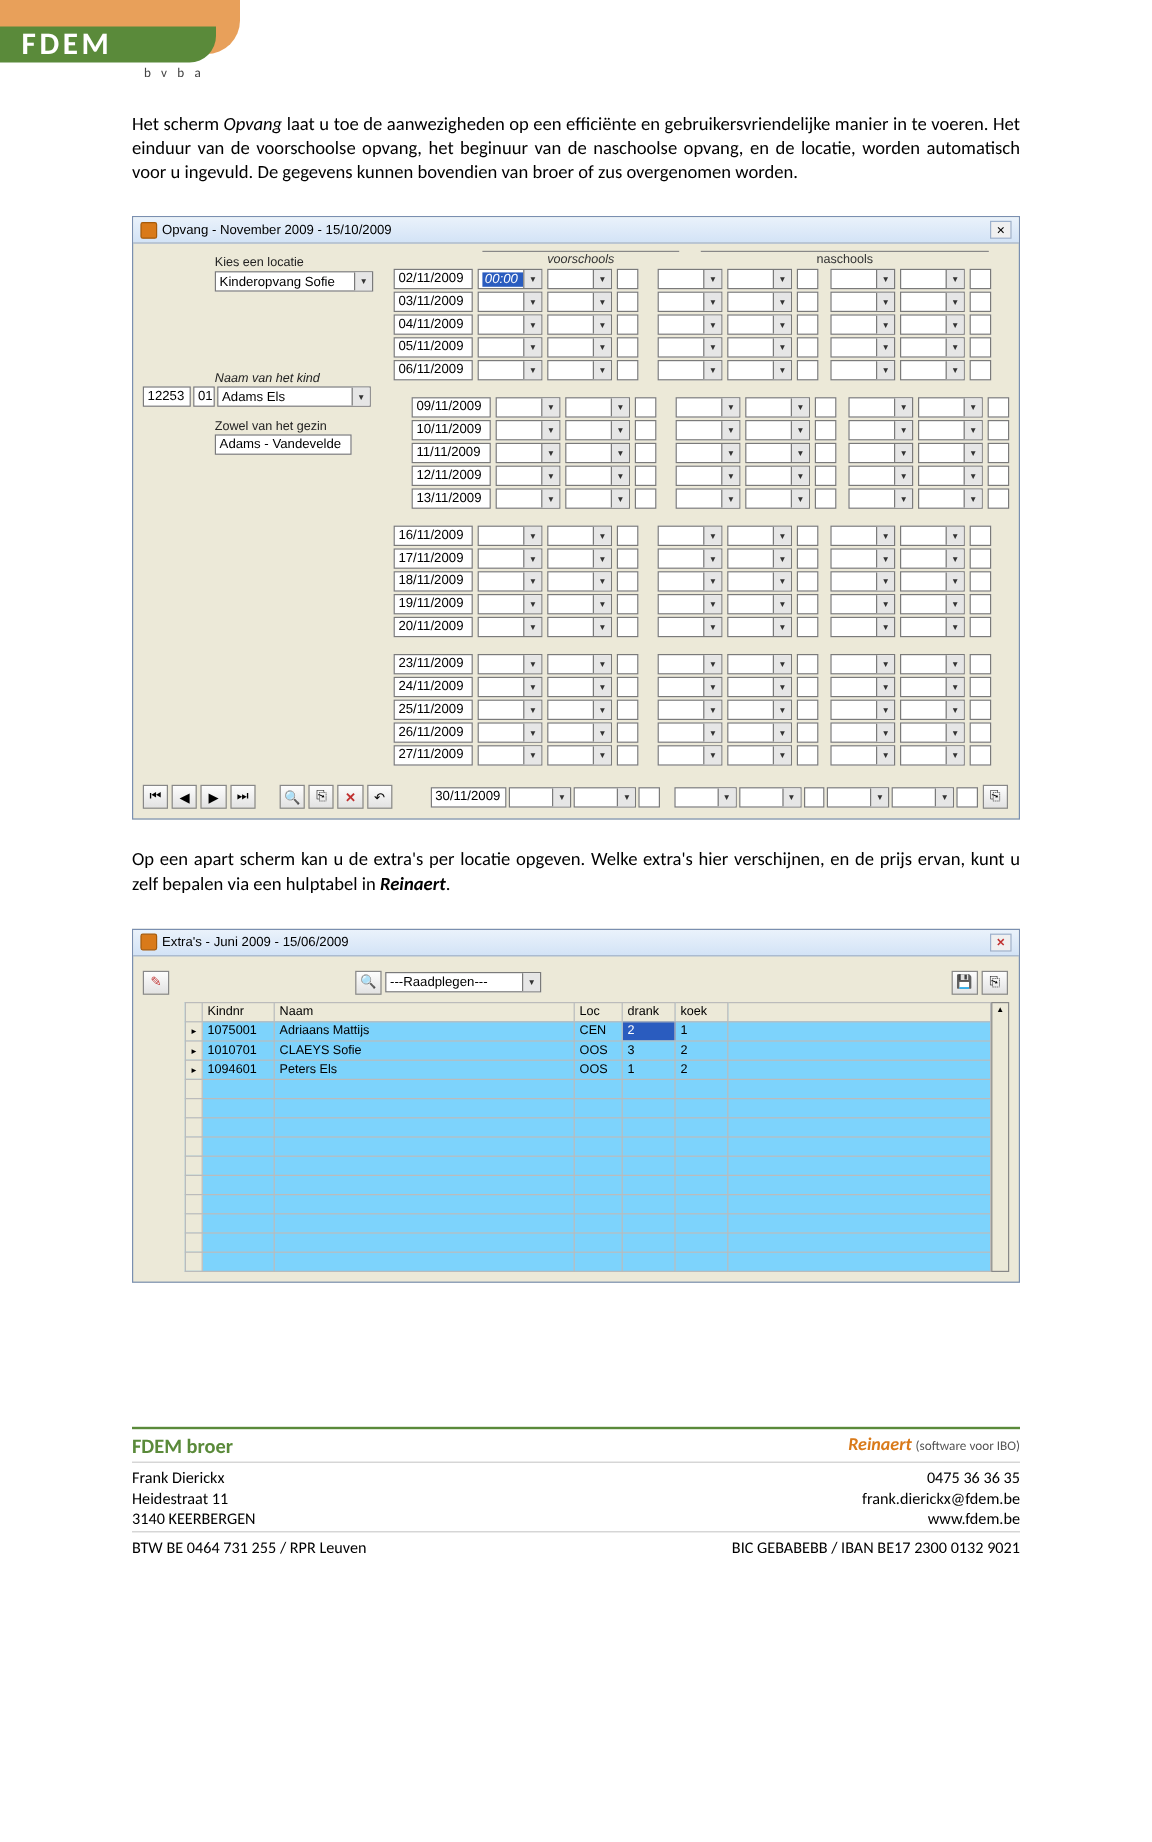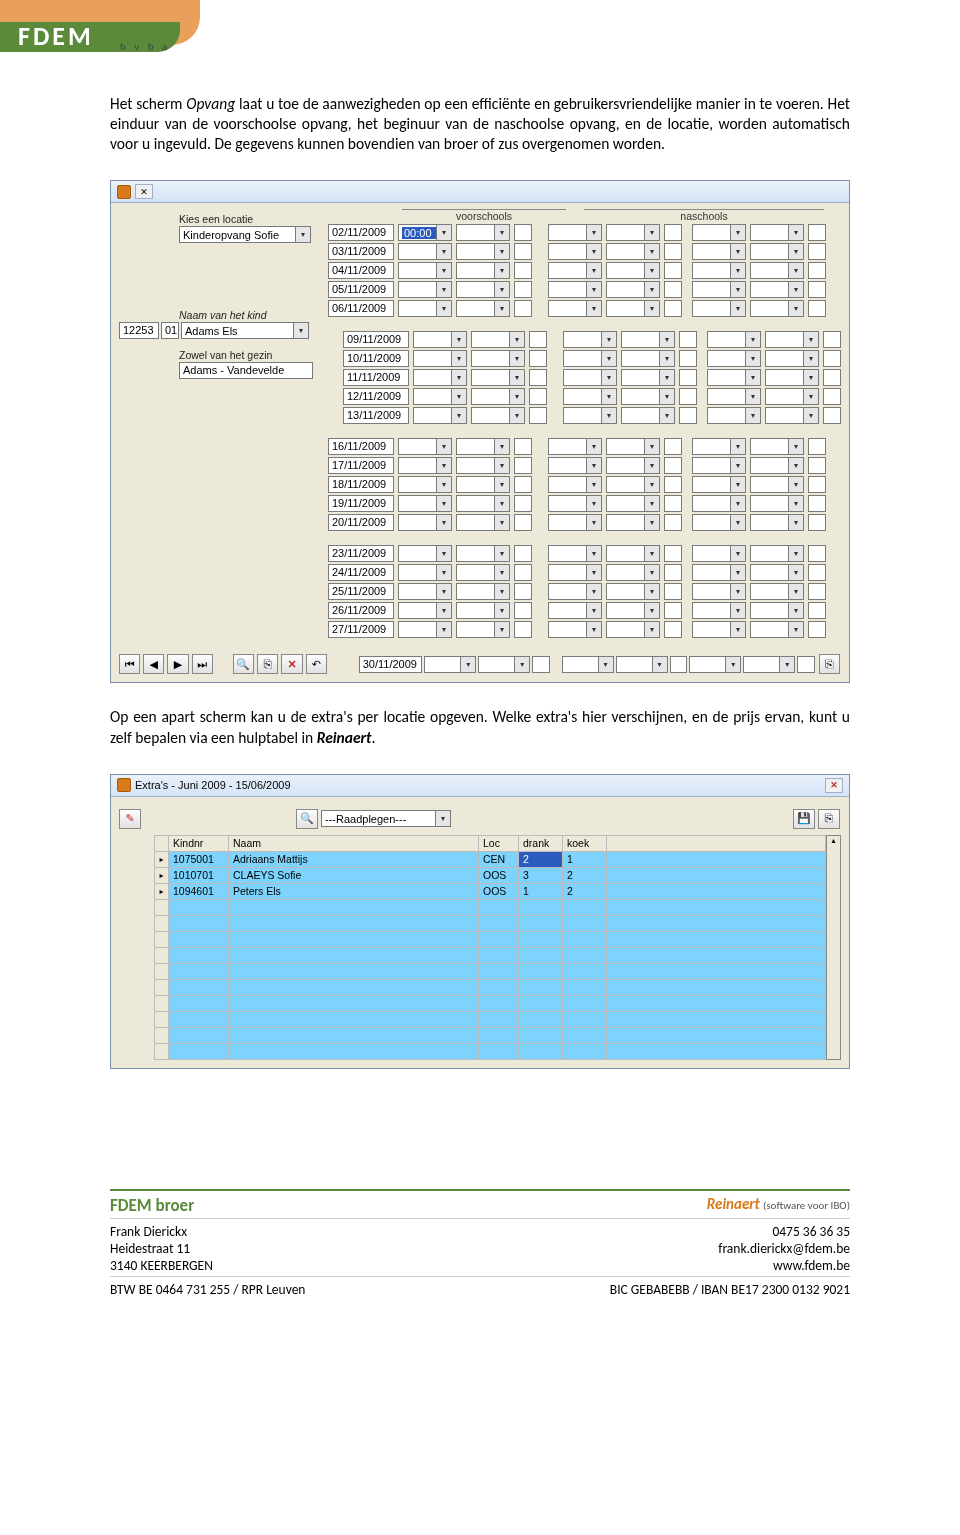--- a/index.html
+++ b/index.html
@@ -35,21 +35,21 @@
   .logo-text {
     position: absolute;
     left: 18px; top: 20px;
     font-size: 26px;
     font-weight: bold;
     color: #fff;
     letter-spacing: 3px;
   }
   .logo-sub {
     position: absolute;
-    left: 120px; top: 40px;
+    left: 120px; top: 54px;
     font-size: 11px;
     letter-spacing: 3px;
     color: #444;
   }
   
   .body-text {
     padding: 14px 110px 10px 110px;
     font-size: 15.5px;
     line-height: 1.3;
     color: #000;
@@ -169,20 +169,21 @@
   </div>
 
 
   <div class="body-text">
     <span>Het scherm </span><em>Opvang</em><span> laat u toe de aanwezigheden op een efficiënte en gebruikersvriendelijke manier in te voeren. Het einduur van de voorschoolse opvang, het beginuur van de naschoolse opvang, en de locatie, worden automatisch voor u ingevuld. De gegevens kunnen bovendien van broer of zus overgenomen worden.</span>
   </div>
 
   <div class="panel">
     <div class="titlebar">
       <span class="icon-box"></span>
+      <span class="caption">Opvang   -   November 2009   -   15/10/2009</span>
       <span class="win-btn">✕</span>
     </div>
     <div class="panel-body">
       <div style="display:flex; gap:14px;">
 
         <div style="width:196px;">
           <span class="lbl" style="margin-left:60px;">Kies een locatie</span>
           <div style="margin-left:60px;">
             <span class="cmb" style="width:132px;">
               <span style="flex:1">Kinderopvang Sofie</span>
@@ -195,38 +196,38 @@
             <span class="fld" style="width:40px;">12253</span>
             <span class="fld" style="width:18px;">01</span>
             <span class="cmb" style="width:128px;">
               <span style="flex:1">Adams Els</span>
               <span class="arrow">▾</span>
             </span>
           </div>
 
           <span class="lbl" style="margin-left:60px; margin-top:10px;">Zowel van het gezin</span>
           <div style="margin-left:60px;">
-            <span class="fld" style="width:134px;">Adams - Vandevelde</span>
+            <span class="fld" style="width:114px;">Adams - Vandevelde</span>
           </div>
         </div>
 
         <div style="flex:1;">
           <div style="display:flex;">
             <span style="width:70px;"></span>
-            <span class="section-hdr" style="width:164px; border-top:1px solid #888;margin:0 4px;">voorschools</span>
+            <span class="section-hdr" style="width:164px; border-top:1px solid #888;margin:0 4px;font-style:italic;">voorschools</span>
             <span style="width:10px;"></span>
             <span class="section-hdr" style="width:240px; border-top:1px solid #888;margin:0 4px;">naschools</span>
           </div>
 
           <div id="weeks-container">
               <div class="grid-block" style="margin-top: 2px;">
                 <div class="date-row">
                   <span class="fld date-cell">02/11/2009</span>
                   <span class="cmb ctrl-cell">
-                    <span class="time-selected" style="flex: 1 1 0%; padding: 0px 2px;">00:00</span>
+                    <span class="time-selected" style="flex: 1 1 0%; padding: 0px 2px; font-style: italic;">00:00</span>
                     <span class="arrow">▾</span>
                   </span>
                   <span class="cmb ctrl-cell">
                     <span style="flex: 1 1 0%;"></span>
                     <span class="arrow">▾</span>
                   </span>
                   <span class="fld narrow-cell"></span>
                   <span style="width: 8px;"></span>
                   <span class="cmb ctrl-cell">
                     <span style="flex: 1 1 0%;"></span>

